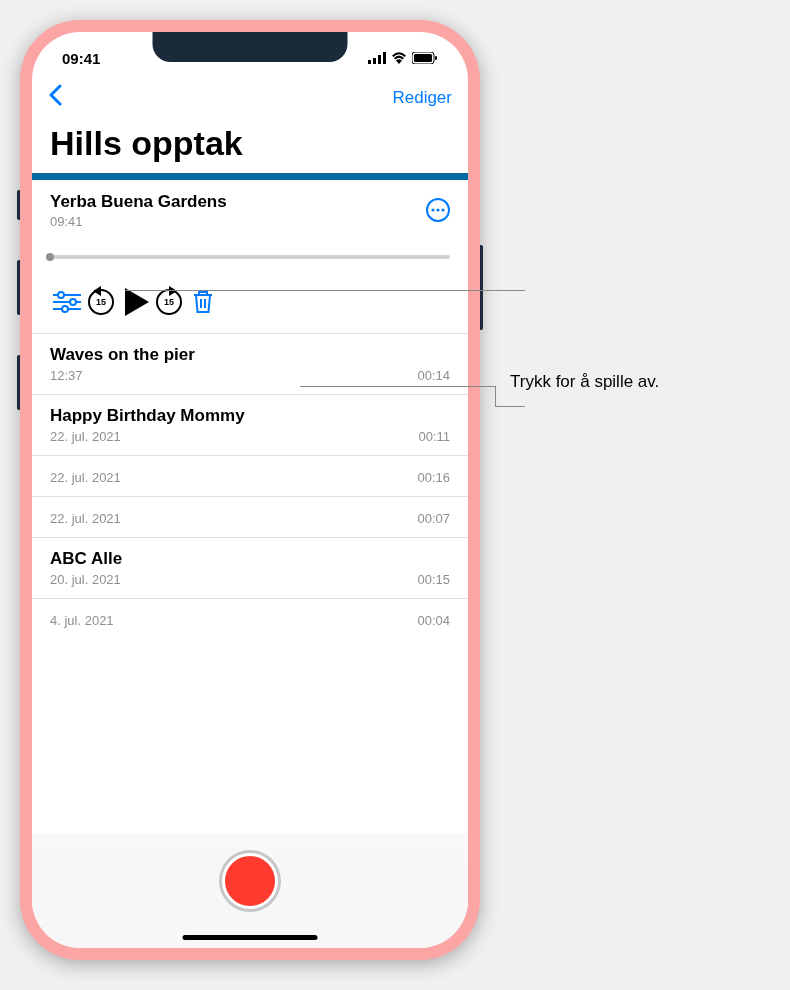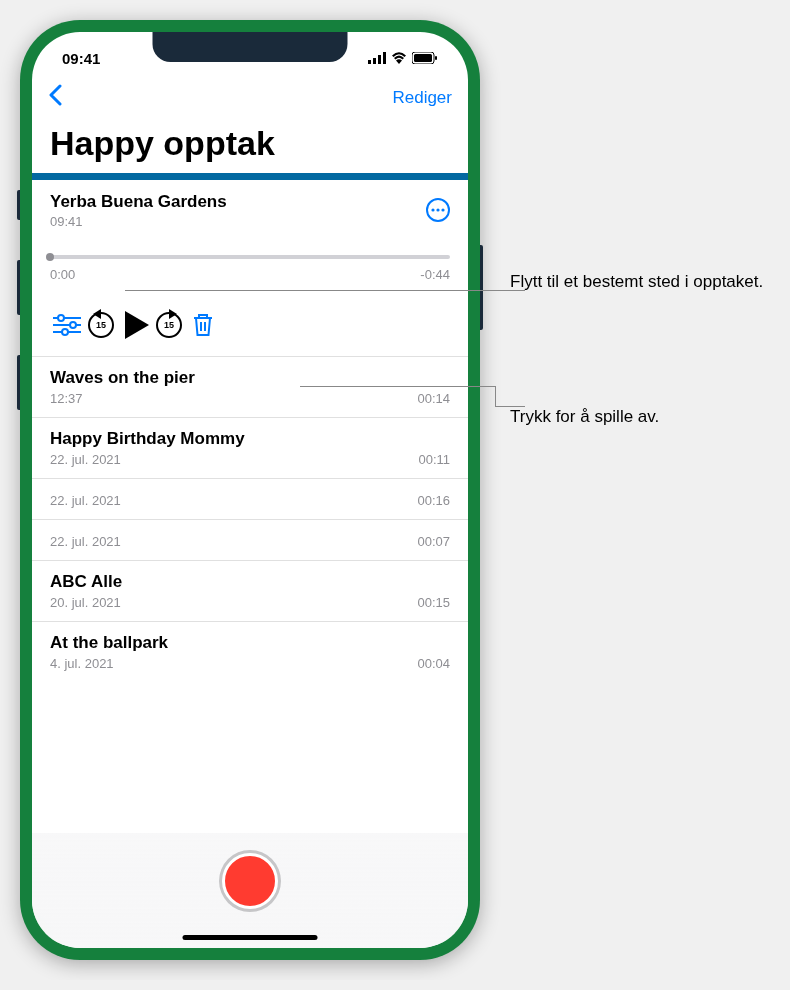--- a/index.html
+++ b/index.html
@@ -6,21 +6,21 @@
     body {
       font-family: -apple-system, BlinkMacSystemFont, "Segoe UI", Helvetica, Arial, sans-serif;
       background: #f0f0f0;
       display: flex;
       align-items: flex-start;
       padding: 20px;
     }
     .phone-body {
       width: 460px;
       height: 940px;
-      background: #15803d;
+      background: #fca5a5;
       border-radius: 60px;
       padding: 12px;
       position: relative;
       box-shadow: 0 4px 20px rgba(0,0,0,0.3);
     }
     .phone-buttons-left {
       position: absolute;
       left: -3px;
       top: 170px;
     }
@@ -306,43 +306,39 @@
 
     <div class="nav-bar">
       <span class="back-btn">
         <svg width="14" height="22" viewBox="0 0 14 22">
             <path d="M12 2 L3 11 L12 20" stroke="#007AFF" stroke-width="3" fill="none" stroke-linecap="round" stroke-linejoin="round"></path>
           </svg>
       </span>
       <span class="edit-btn">Rediger</span>
     </div>
 
-    <h1 class="page-title">Happy opptak</h1>
+    <h1 class="page-title">Hills opptak</h1>
 
     <div class="recording-card">
       <div class="card-header">
         <div>
           <div class="card-title">Yerba Buena Gardens</div>
           <div class="card-sub">09:41</div>
         </div>
         <div class="more-btn">
           <svg width="14" height="4" viewBox="0 0 14 4">
               <circle cx="2" cy="2" r="1.6" fill="#007AFF"></circle>
               <circle cx="7" cy="2" r="1.6" fill="#007AFF"></circle>
               <circle cx="12" cy="2" r="1.6" fill="#007AFF"></circle>
             </svg>
         </div>
       </div>
 
       <div class="scrubber">
         <div class="scrubber-knob"></div>
-      </div>
-      <div class="time-row">
-        <span>0:00</span>
-        <span>-0:44</span>
       </div>
 
       <div class="controls-row">
         <div class="ctrl-icon slider-icon">
           <svg width="28" height="22" viewBox="0 0 28 22" fill="none" stroke-width="2">
               <line x1="0" y1="4" x2="28" y2="4"></line>
               <circle cx="8" cy="4" r="3" fill="#fff"></circle>
               <line x1="0" y1="11" x2="28" y2="11"></line>
               <circle cx="20" cy="11" r="3" fill="#fff"></circle>
               <line x1="0" y1="18" x2="28" y2="18"></line>
@@ -398,36 +394,34 @@
     </div>
         </div>
         <div class="list-item">
     <div class="list-title">ABC Alle</div>
     <div class="list-row">
       <span class="list-date">20. jul. 2021</span>
       <span class="list-dur">00:15</span>
     </div>
         </div>
         <div class="list-item">
-    <div class="list-title">At the ballpark</div>
     <div class="list-row">
       <span class="list-date">4. jul. 2021</span>
       <span class="list-dur">00:04</span>
     </div>
         </div>
       </div>
 
     <div class="bottom-area">
       <div class="record-btn"></div>
       <div class="home-indicator"></div>
     </div>
   </div>
 </div>
 
 <div class="callouts">
   <div class="callout-line" style="top:270px; left:-385px; width:400px;"></div>
-  <div class="callout" style="top:252px;">Flytt til et bestemt sted i opptaket.</div>
 
   <div class="callout-line" style="top:386px; left:-15px; width:30px;"></div>
   <div class="callout-line-v" style="top:366px; left:-15px; height:20px;"></div>
   <div class="callout-line" style="top:366px; left:-210px; width:195px;"></div>
-  <div class="callout" style="top:387px;">Trykk for å spille av.</div>
+  <div class="callout" style="top:352px;">Trykk for å spille av.</div>
 </div>
 
 </body></html>

